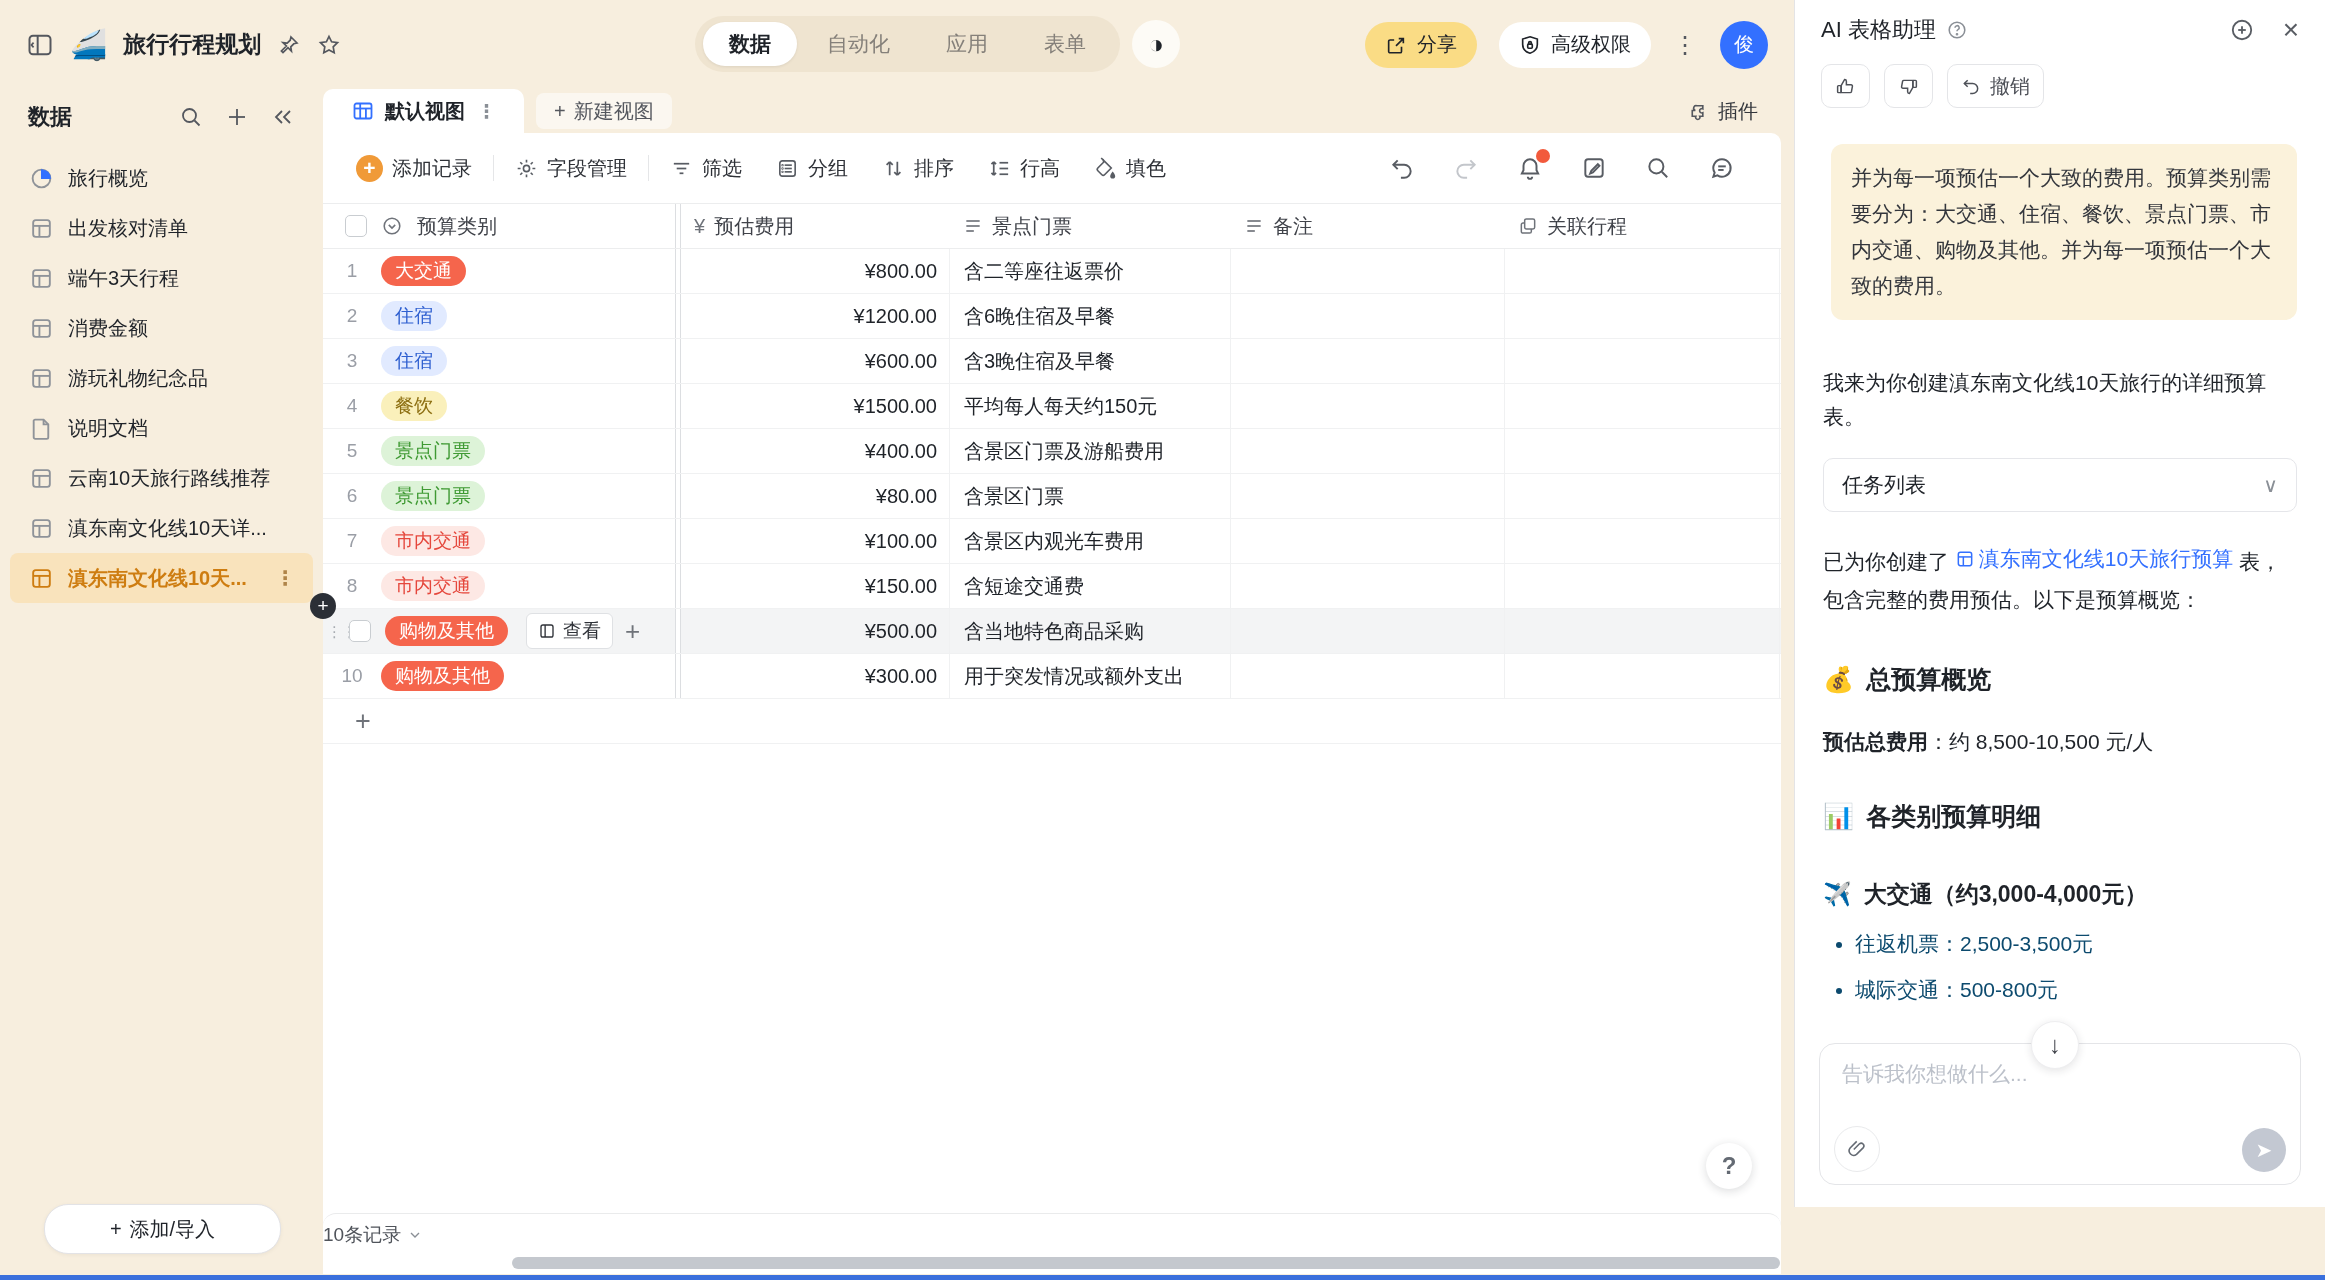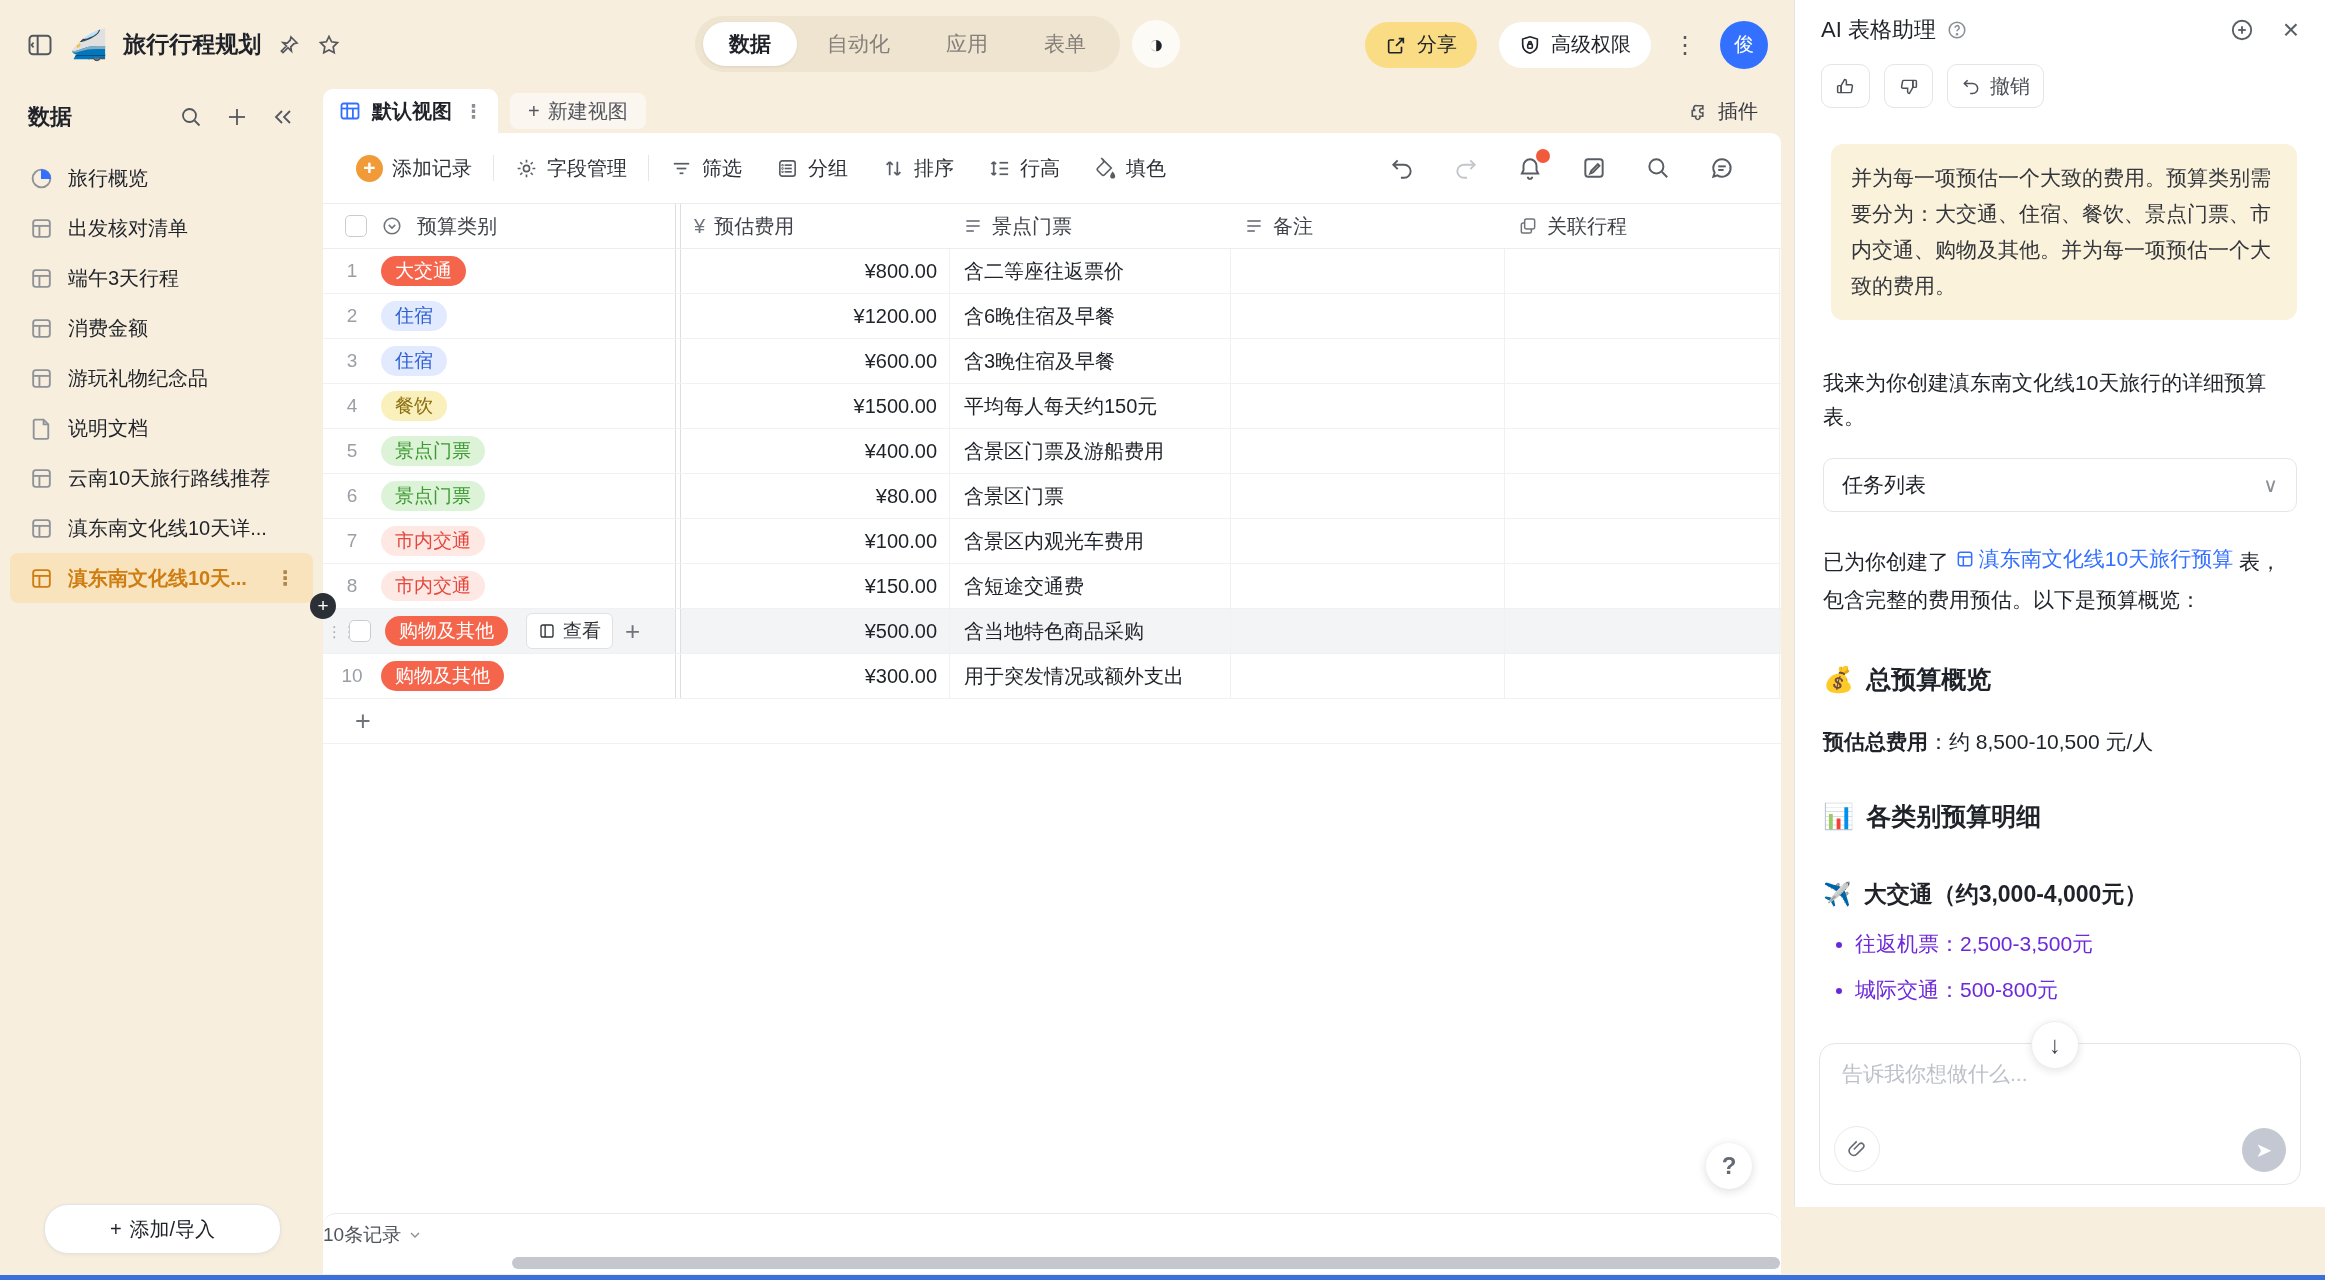--- a/index.html
+++ b/index.html
@@ -38,21 +38,21 @@
   .s-item.active{background:#F9E3BC;color:#CE7D11;font-weight:700;}
   .s-item.active .s-ico{color:#CE7D11;}
   .s-item .item-dots{margin-left:auto;color:#B08549;font-size:20px;}
   .s-add{position:absolute;left:44px;bottom:26px;width:235px;height:48px;background:#fff;
          border:1px solid #E3E3E6;border-radius:24px;display:flex;align-items:center;justify-content:center;
          gap:8px;font-size:20px;box-shadow:0 1px 4px rgba(0,0,0,.05);}
   
   .main{position:absolute;left:323px;top:89px;right:531px;bottom:0;}
   .viewbar{height:44px;display:flex;align-items:flex-end;}
   .vtab-active{height:44px;background:#fff;border-radius:10px 10px 0 0;display:flex;align-items:center;
-               gap:10px;padding:0 15px;font-size:20px;font-weight:700;}
+               gap:10px;padding:0 28px;font-size:20px;font-weight:700;}
   .vtab-dots{color:#8A8F96;font-size:19px;margin-left:2px;}
   .vtab-new{height:36px;margin:0 0 4px 12px;background:rgba(255,255,255,.55);border-radius:8px;
             display:flex;align-items:center;gap:8px;padding:0 18px;font-size:20px;color:#54575E;}
   .vplugin{margin-left:auto;margin-right:36px;height:44px;display:flex;align-items:center;gap:8px;font-size:20px;color:#33363C;}
   .card{position:absolute;left:0;top:44px;right:13px;bottom:6px;background:#fff;border-radius:0 10px 0 0;}
   
   .toolbar{height:70px;display:flex;align-items:center;padding:0 16px;font-size:20px;color:#2F3238;}
   .t-item{display:flex;align-items:center;gap:9px;margin:0 17px;}
   .t-sep{width:1px;height:26px;background:#E5E6E8;margin:0 4px;}
   .add-dot{width:27px;height:27px;border-radius:50%;background:#F09A38;color:#fff;display:flex;
@@ -117,21 +117,21 @@
   .taskbox{margin-top:24px;height:54px;border:1px solid #E5E6EA;border-radius:10px;display:flex;
            align-items:center;padding:0 18px;font-size:21px;box-sizing:border-box;}
   .taskbox .chev{margin-left:auto;color:#8A8F96;font-size:20px;}
   .createdp{margin-top:28px;font-size:21px;line-height:38px;}
   .tbl-link{color:#3370FF;display:inline-flex;align-items:center;gap:4px;}
   .p-h3{margin-top:44px;font-size:25px;font-weight:700;display:flex;align-items:center;gap:12px;}
   .est-line{margin-top:32px;font-size:21px;}
   .est-line b{font-weight:700;}
   .p-h4{margin-top:46px;font-size:23px;font-weight:700;display:flex;align-items:center;gap:12px;}
   .p-ul{margin:20px 0 0 10px;padding-left:22px;}
-  .p-ul li{font-size:21px;margin-bottom:18px;color:#6d28d9;}
+  .p-ul li{font-size:21px;margin-bottom:18px;color:#0c4a6e;}
   .scroll-down{position:absolute;left:236px;top:1021px;width:46px;height:46px;border-radius:50%;background:#fff;
                border:1px solid #EEEEF0;box-shadow:0 2px 8px rgba(31,35,41,.12);display:flex;align-items:center;
                justify-content:center;color:#40434A;font-size:24px;z-index:5;}
   .p-input{position:absolute;left:24px;right:24px;bottom:22px;height:140px;border:1.5px solid #E4E5E8;
            border-radius:16px;background:#fff;}
   .p-placeholder{position:absolute;left:22px;top:16px;font-size:21px;color:#BCC1CA;}
   .attach-btn{position:absolute;left:14px;bottom:12px;width:44px;height:44px;border:1px solid #E9EAEC;
               border-radius:50%;display:flex;align-items:center;justify-content:center;color:#646A73;}
   .send-btn{position:absolute;right:14px;bottom:12px;width:44px;height:44px;border-radius:50%;background:#C3C8D2;
             display:flex;align-items:center;justify-content:center;color:#fff;font-size:20px;}

